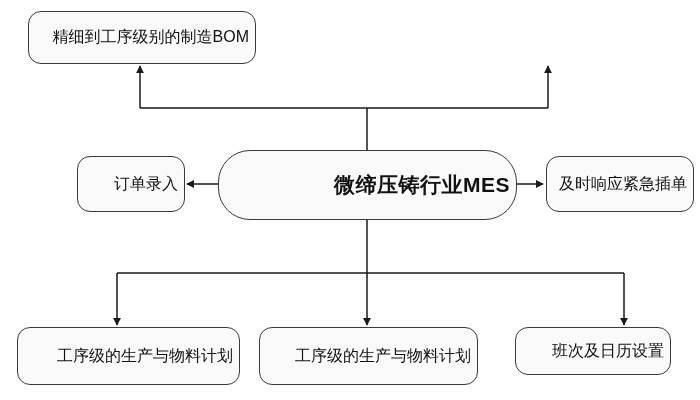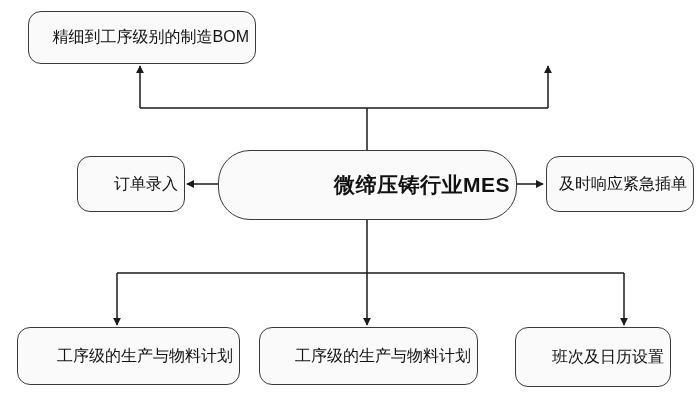--- a/index.html
+++ b/index.html
@@ -110,17 +110,17 @@
   </div>
 
   <div class="node leaf" style="left:17px; top:327px; width:223px; height:58px;">
     <span class="node-label">工序级的生产与物料计划</span>
   </div>
 
   <div class="node leaf" style="left:259px; top:327px; width:219px; height:58px;">
     <span class="node-label">工序级的生产与物料计划</span>
   </div>
 
-  <div class="node leaf" style="left:515px; top:327px; width:156px; height:60px;">
+  <div class="node leaf" style="left:515px; top:327px; width:156px; height:48px;">
     <span class="node-label">班次及日历设置</span>
   </div>
 
 </div>
 
 </body></html>

